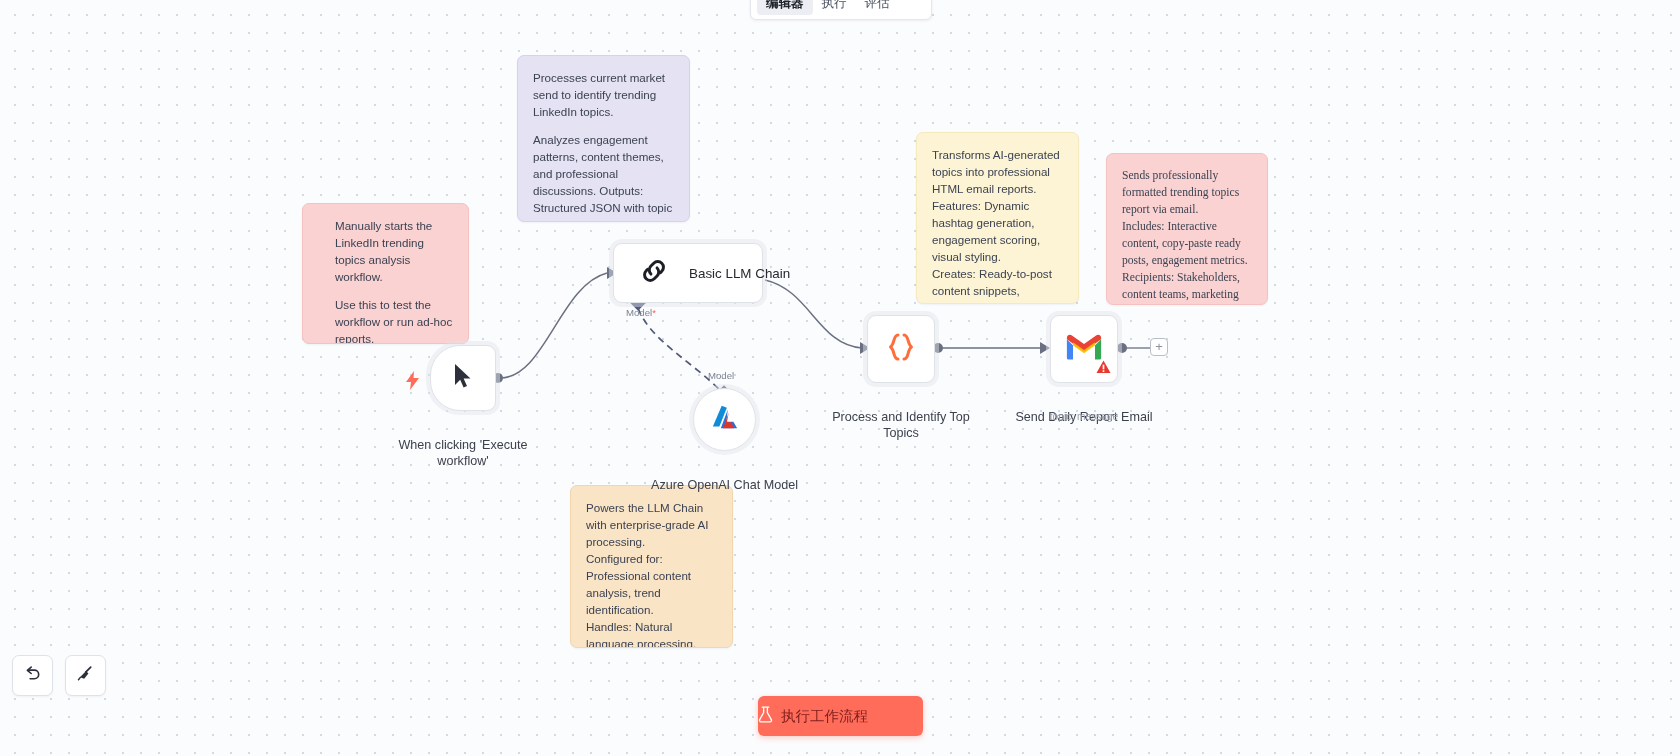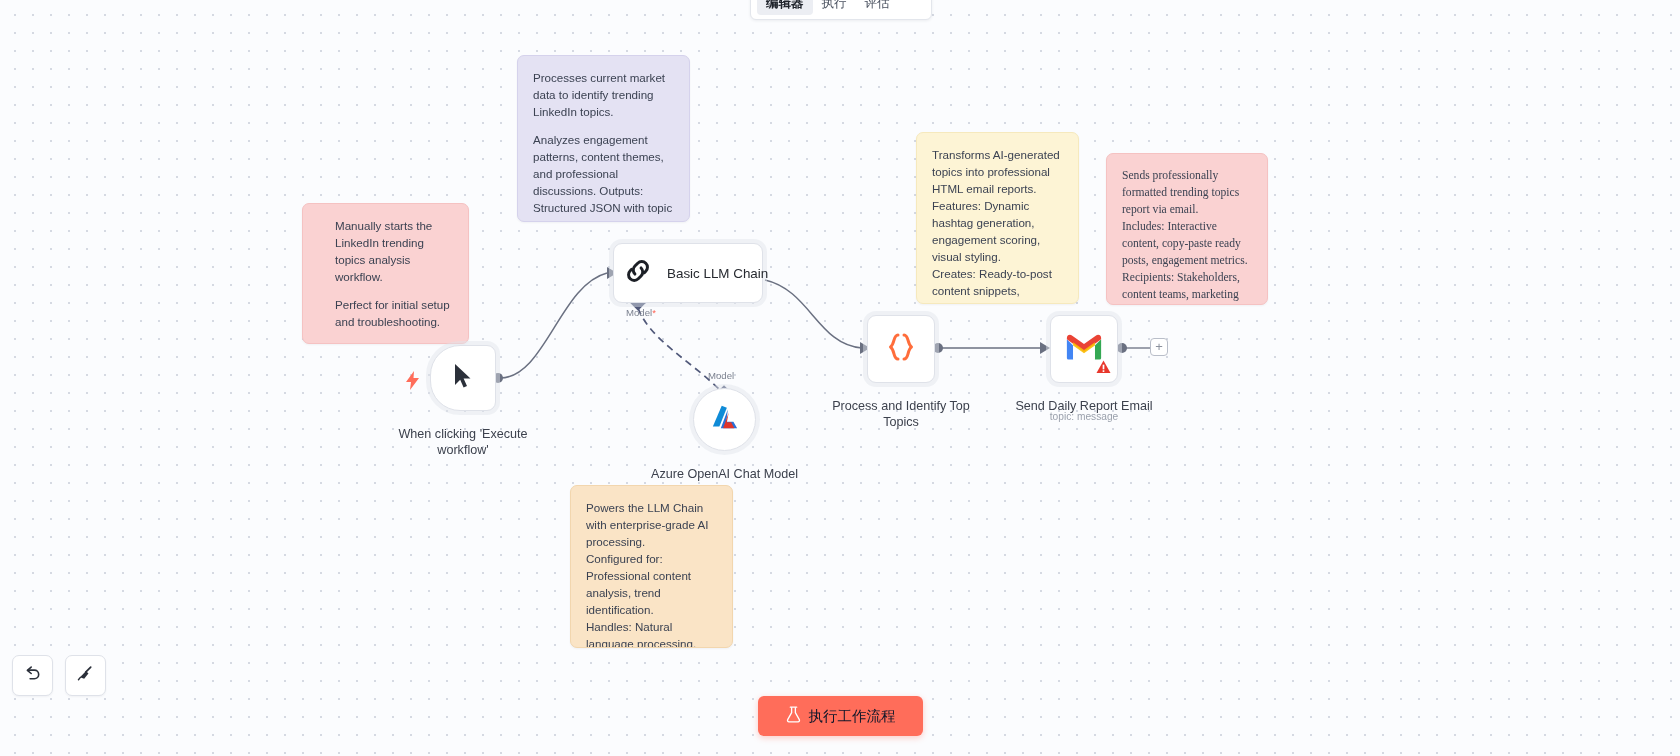--- a/index.html
+++ b/index.html
@@ -71,21 +71,21 @@
     background: #ffffff;
     border: 1.6px solid #dfe2e9;
     border-radius: 9px;
     box-shadow: 0 0 0 4px rgba(225,228,236,.45);
     display: flex; align-items: center;
   }
   .node-label {
     position: absolute;
     top: 100%; left: 50%;
     transform: translateX(-50%);
-    margin-top: 15px;
+    margin-top: 26px;
     font-size: 12.6px;
     color: #3c414d;
     text-align: center;
     white-space: pre-line;
     line-height: 1.28;
     width: 170px;
   }
   .node-sublabel {
     position: absolute; top: 100%; left: 50%;
     transform: translateX(-50%);
@@ -103,21 +103,21 @@
   #node-trigger { left: 430px; top: 345px; }
   .bolt {
     position: absolute; left: -24px; top: 26px;
     color: #ff6d5a; font-size: 16px; line-height: 1;
   }
 
   
   #node-llm { left: 613px; top: 243px; }
   #node-llm .node-box {
     width: 150px; height: 60px;
-    padding-left: 10px; gap: 15px;
+    padding-left: 26px; gap: 21px;
   }
   .llm-title { font-size: 13.4px; color: #26292f; white-space: nowrap; }
 
   
   #node-code { left: 867px; top: 315px; }
   #node-code .node-box { width: 68px; height: 68px; justify-content: center; }
 
   
   #node-gmail { left: 1050px; top: 315px; }
   #node-gmail .node-box { width: 68px; height: 68px; justify-content: center; position: relative; }
@@ -155,25 +155,25 @@
     border: 1px solid #dfe2e9;
     border-radius: 7px;
     display: flex; align-items: center; justify-content: center;
     box-shadow: 0 1px 2px rgba(30,40,60,.05);
   }
 
   
   #exec-btn {
     position: absolute; left: 758px; top: 696px;
     width: 165px; height: 40px;
-    background: #ff6d5a; color: #0f172a;
+    background: #ff6d5a; color: #7f1d1d;
     border: none; border-radius: 6px;
     font-family: "Liberation Sans", sans-serif;
     font-size: 14.5px;
-    display: flex; align-items: center; justify-content: center; gap: 8px;
+    display: flex; align-items: center; gap: 8px;
     box-shadow: 0 2px 6px rgba(255,109,90,.33);
     z-index: 30;
   }
 </style>
 </head>
 <body>
 
 <div id="canvas">
 
   <div id="top-tabbar">
@@ -206,27 +206,28 @@
     <g transform="translate(638,303)">
       <rect x="-5.5" y="-5.5" width="11" height="11" transform="rotate(45)" fill="#51597a"></rect>
     </g>
 
     <g transform="translate(724,393)">
       <rect x="-5.5" y="-5.5" width="11" height="11" transform="rotate(45)" fill="#51597a"></rect>
     </g>
   </svg>
 
   <div class="note note-purple" id="note-market">
-    <p>Processes current market data to identify trending LinkedIn topics.</p>
+    <p>Processes current market send to identify trending LinkedIn topics.</p>
     <p class="gap">Analyzes engagement patterns, content themes, and professional discussions. Outputs: Structured JSON with topic titles, descriptions, and relevance scores.</p>
 
   </div>
 
   <div class="note note-pink" id="note-trigger">
     <p>Manually starts the LinkedIn trending topics analysis workflow.</p>
+    <p class="gap">Use this to test the workflow or run ad-hoc reports.</p>
     <p class="gap">Perfect for initial setup and troubleshooting.</p>
   </div>
 
   <div class="note note-yellow" id="note-process">
     <p style="white-space:pre-line">Transforms AI-generated topics into professional HTML email reports.
 Features: Dynamic hashtag generation, engagement scoring, visual styling.
 Creates: Ready-to-post content snippets, strategic hashtags, professional layouts.
 Output: Complete HTML email with embedded analytics and user-friendly design.</p>
   </div>
 

